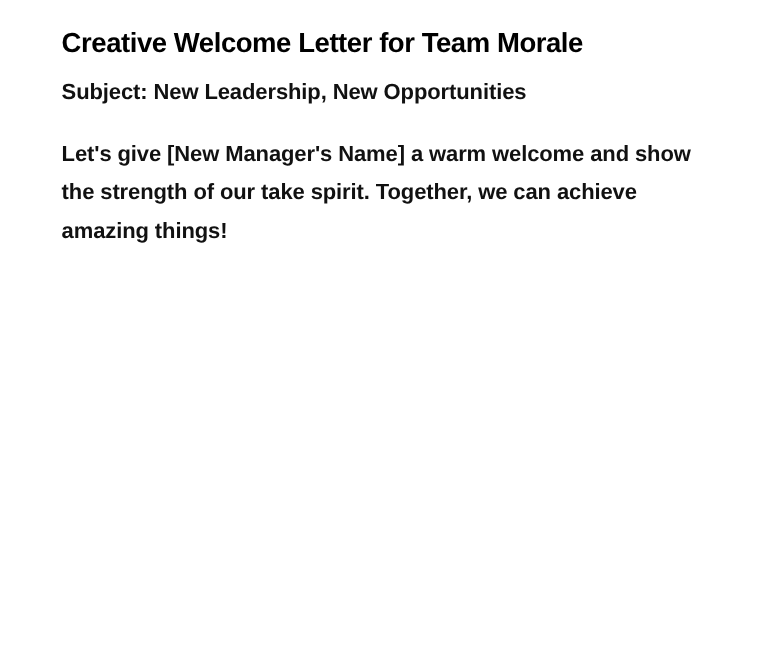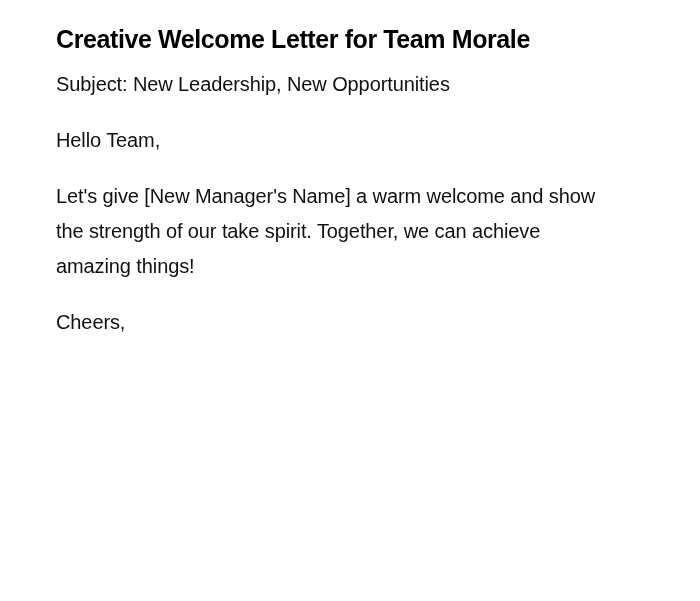--- a/index.html
+++ b/index.html
@@ -28,36 +28,34 @@
     line-height: 33px;
     font-weight: 700;
     letter-spacing: -0.4px;
     color: #000000;
     white-space: pre-line;
   }
   .doc-line, .doc-para {
     margin: 0 0 21px 0;
     font-size: 20px;
     line-height: 35px;
-    font-weight: 400;
+    font-weight: 700;
     letter-spacing: -0.1px;
     color: #111111;
     white-space: pre-line;
   }
 </style>
 </head>
 <body>
 
 <main class="page">
   <h1 class="doc-title">Creative Welcome Letter for Team Morale</h1>
 
   <p class="doc-line">Subject: New Leadership, New Opportunities</p>
 
-  <p class="doc-line">Hello Team,</p>
 
 
   <p class="doc-para">Let's give [New Manager's Name] a warm welcome and show
 the strength of our take spirit. Together, we can achieve
 amazing things!</p>
 
-  <p class="doc-line">Cheers,</p>
 
 </main>
 
 </body></html>

